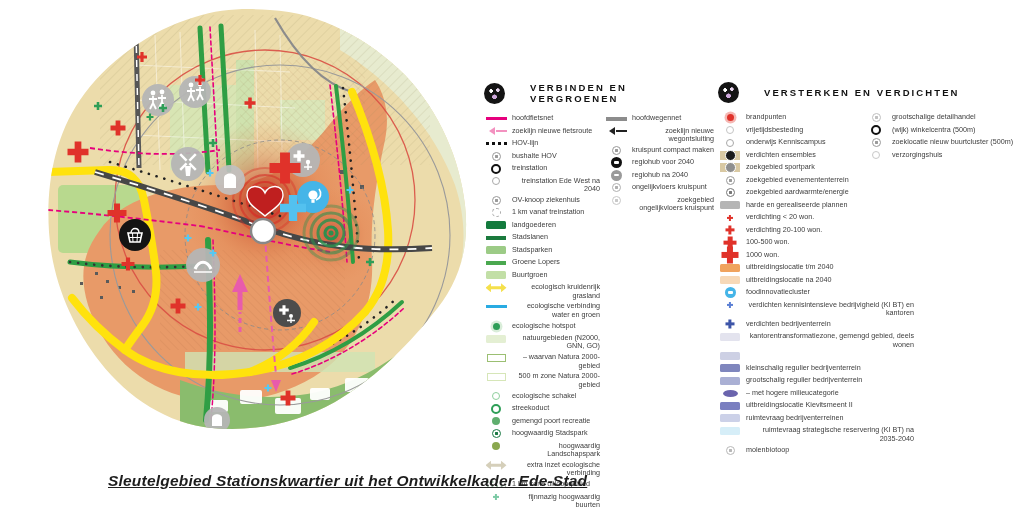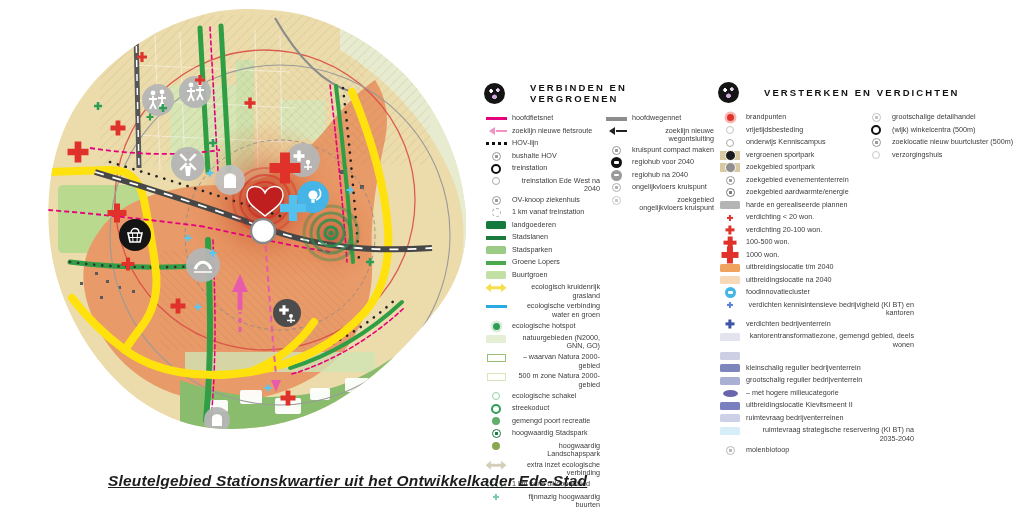--- a/index.html
+++ b/index.html
@@ -490,21 +490,21 @@
           <div class="lrow">
             <span class="sw sw-ring" style="--sw: #c4c4c4;"></span>
             <span class="llabel">vrijetijdsbesteding</span>
           </div>
           <div class="lrow">
             <span class="sw sw-ring" style="--sw: #a8a8a8;"></span>
             <span class="llabel">onderwijs Kenniscampus</span>
           </div>
           <div class="lrow">
             <span class="sw sw-band-disc" style="--sw: #1a1a1a; --sw2: #d9c9a3;"></span>
-            <span class="llabel">vergroenen sportpark</span>
+            <span class="llabel">verdichten ensembles</span>
           </div>
           <div class="lrow">
             <span class="sw sw-band-disc" style="--sw: #8f8f8f; --sw2: #d9c9a3;"></span>
             <span class="llabel">zoekgebied sportpark</span>
           </div>
           <div class="lrow">
             <span class="sw sw-ring-dot" style="--sw: #9a9a9a;"></span>
             <span class="llabel">zoekgebied evenemententerrein</span>
           </div>
           <div class="lrow">

